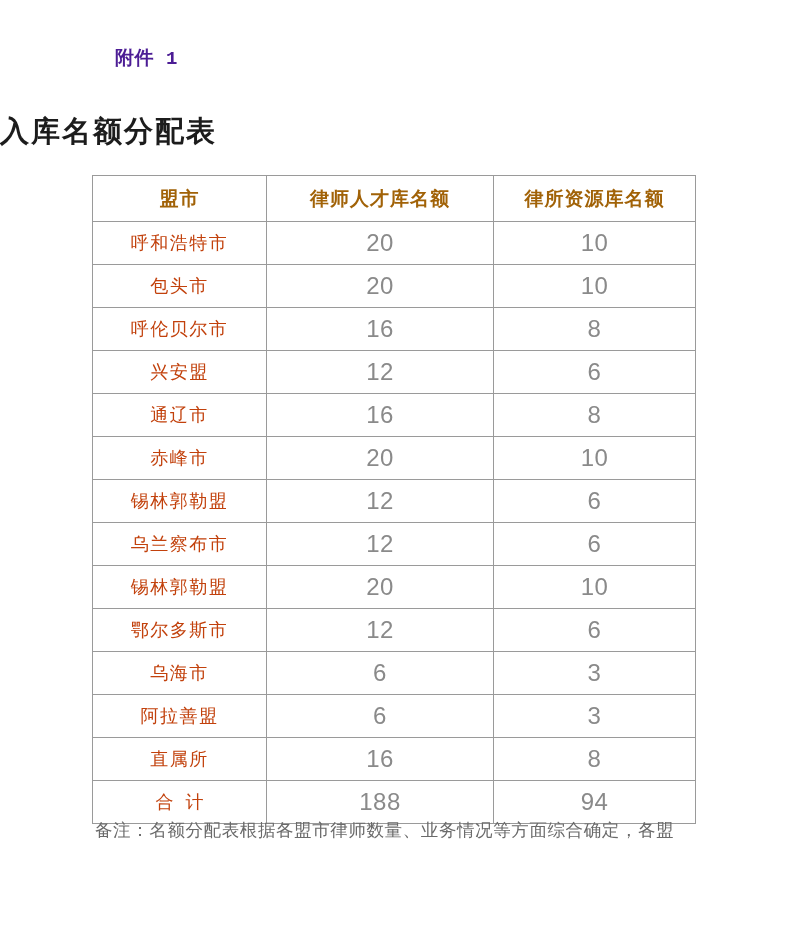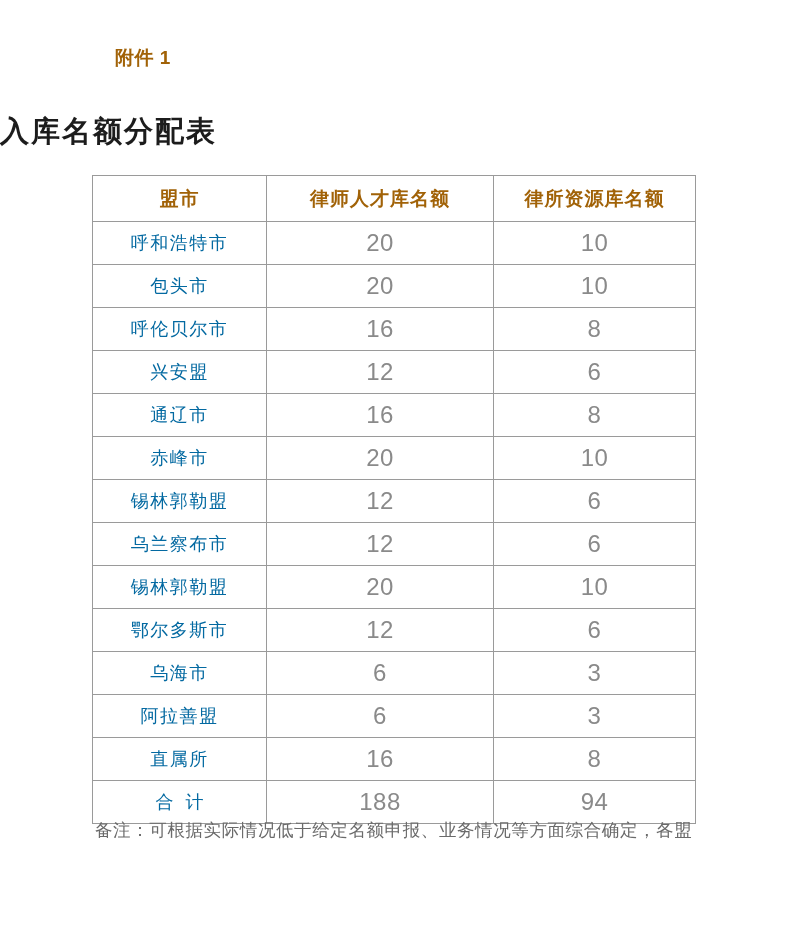--- a/index.html
+++ b/index.html
@@ -19,25 +19,25 @@
     position: absolute;
     inset: 0;
     background: #ffffff;
   }
 
   
   .attachment-label {
     position: absolute;
     left: 92px;
     top: 45px;
-    font-family: Liberation Sans, sans-serif;
+    font-family: Liberation Mono, monospace;
     font-weight: bold;
     font-size: 19px;
     letter-spacing: 0.5px;
-    color: #a16207;
+    color: #4c1d95;
     white-space: pre;
     padding-left: 23px;
   }
 
   
   .doc-title {
     position: absolute;
     left: 0;
     right: 0;
     top: 112px;
@@ -80,21 +80,21 @@
     font-size: 19px;
     letter-spacing: 1px;
     color: #a16207;
   }
 
   table.quota-table tbody td {
     height: 42px;
     font-family: Liberation Sans, sans-serif;
     font-size: 18px;
     letter-spacing: 1.5px;
-    color: #0369a1;
+    color: #c2410c;
   }
   table.quota-table tbody td.num {
     font-family: "Liberation Sans", "DejaVu Sans", sans-serif;
     font-size: 24px;
     letter-spacing: 0.5px;
     color: #8a8a8a;
   }
   table.quota-table tbody tr.total-row td.region-cell {
     letter-spacing: 12px;
     text-indent: 12px;
@@ -209,16 +209,16 @@
           <tr class="total-row">
             <td class="region-cell">合计</td>
             <td class="num">188</td>
             <td class="num">94</td>
           </tr>
         </tbody>
     </table>
   </div>
 
   <div class="footnote">
-    <span class="fn-line">备注：可根据实际情况低于给定名额申报、业务情况等方面综合确定，各盟</span>
+    <span class="fn-line">备注：名额分配表根据各盟市律师数量、业务情况等方面综合确定，各盟</span>
   </div>
 
 </div>
 
 </body></html>

